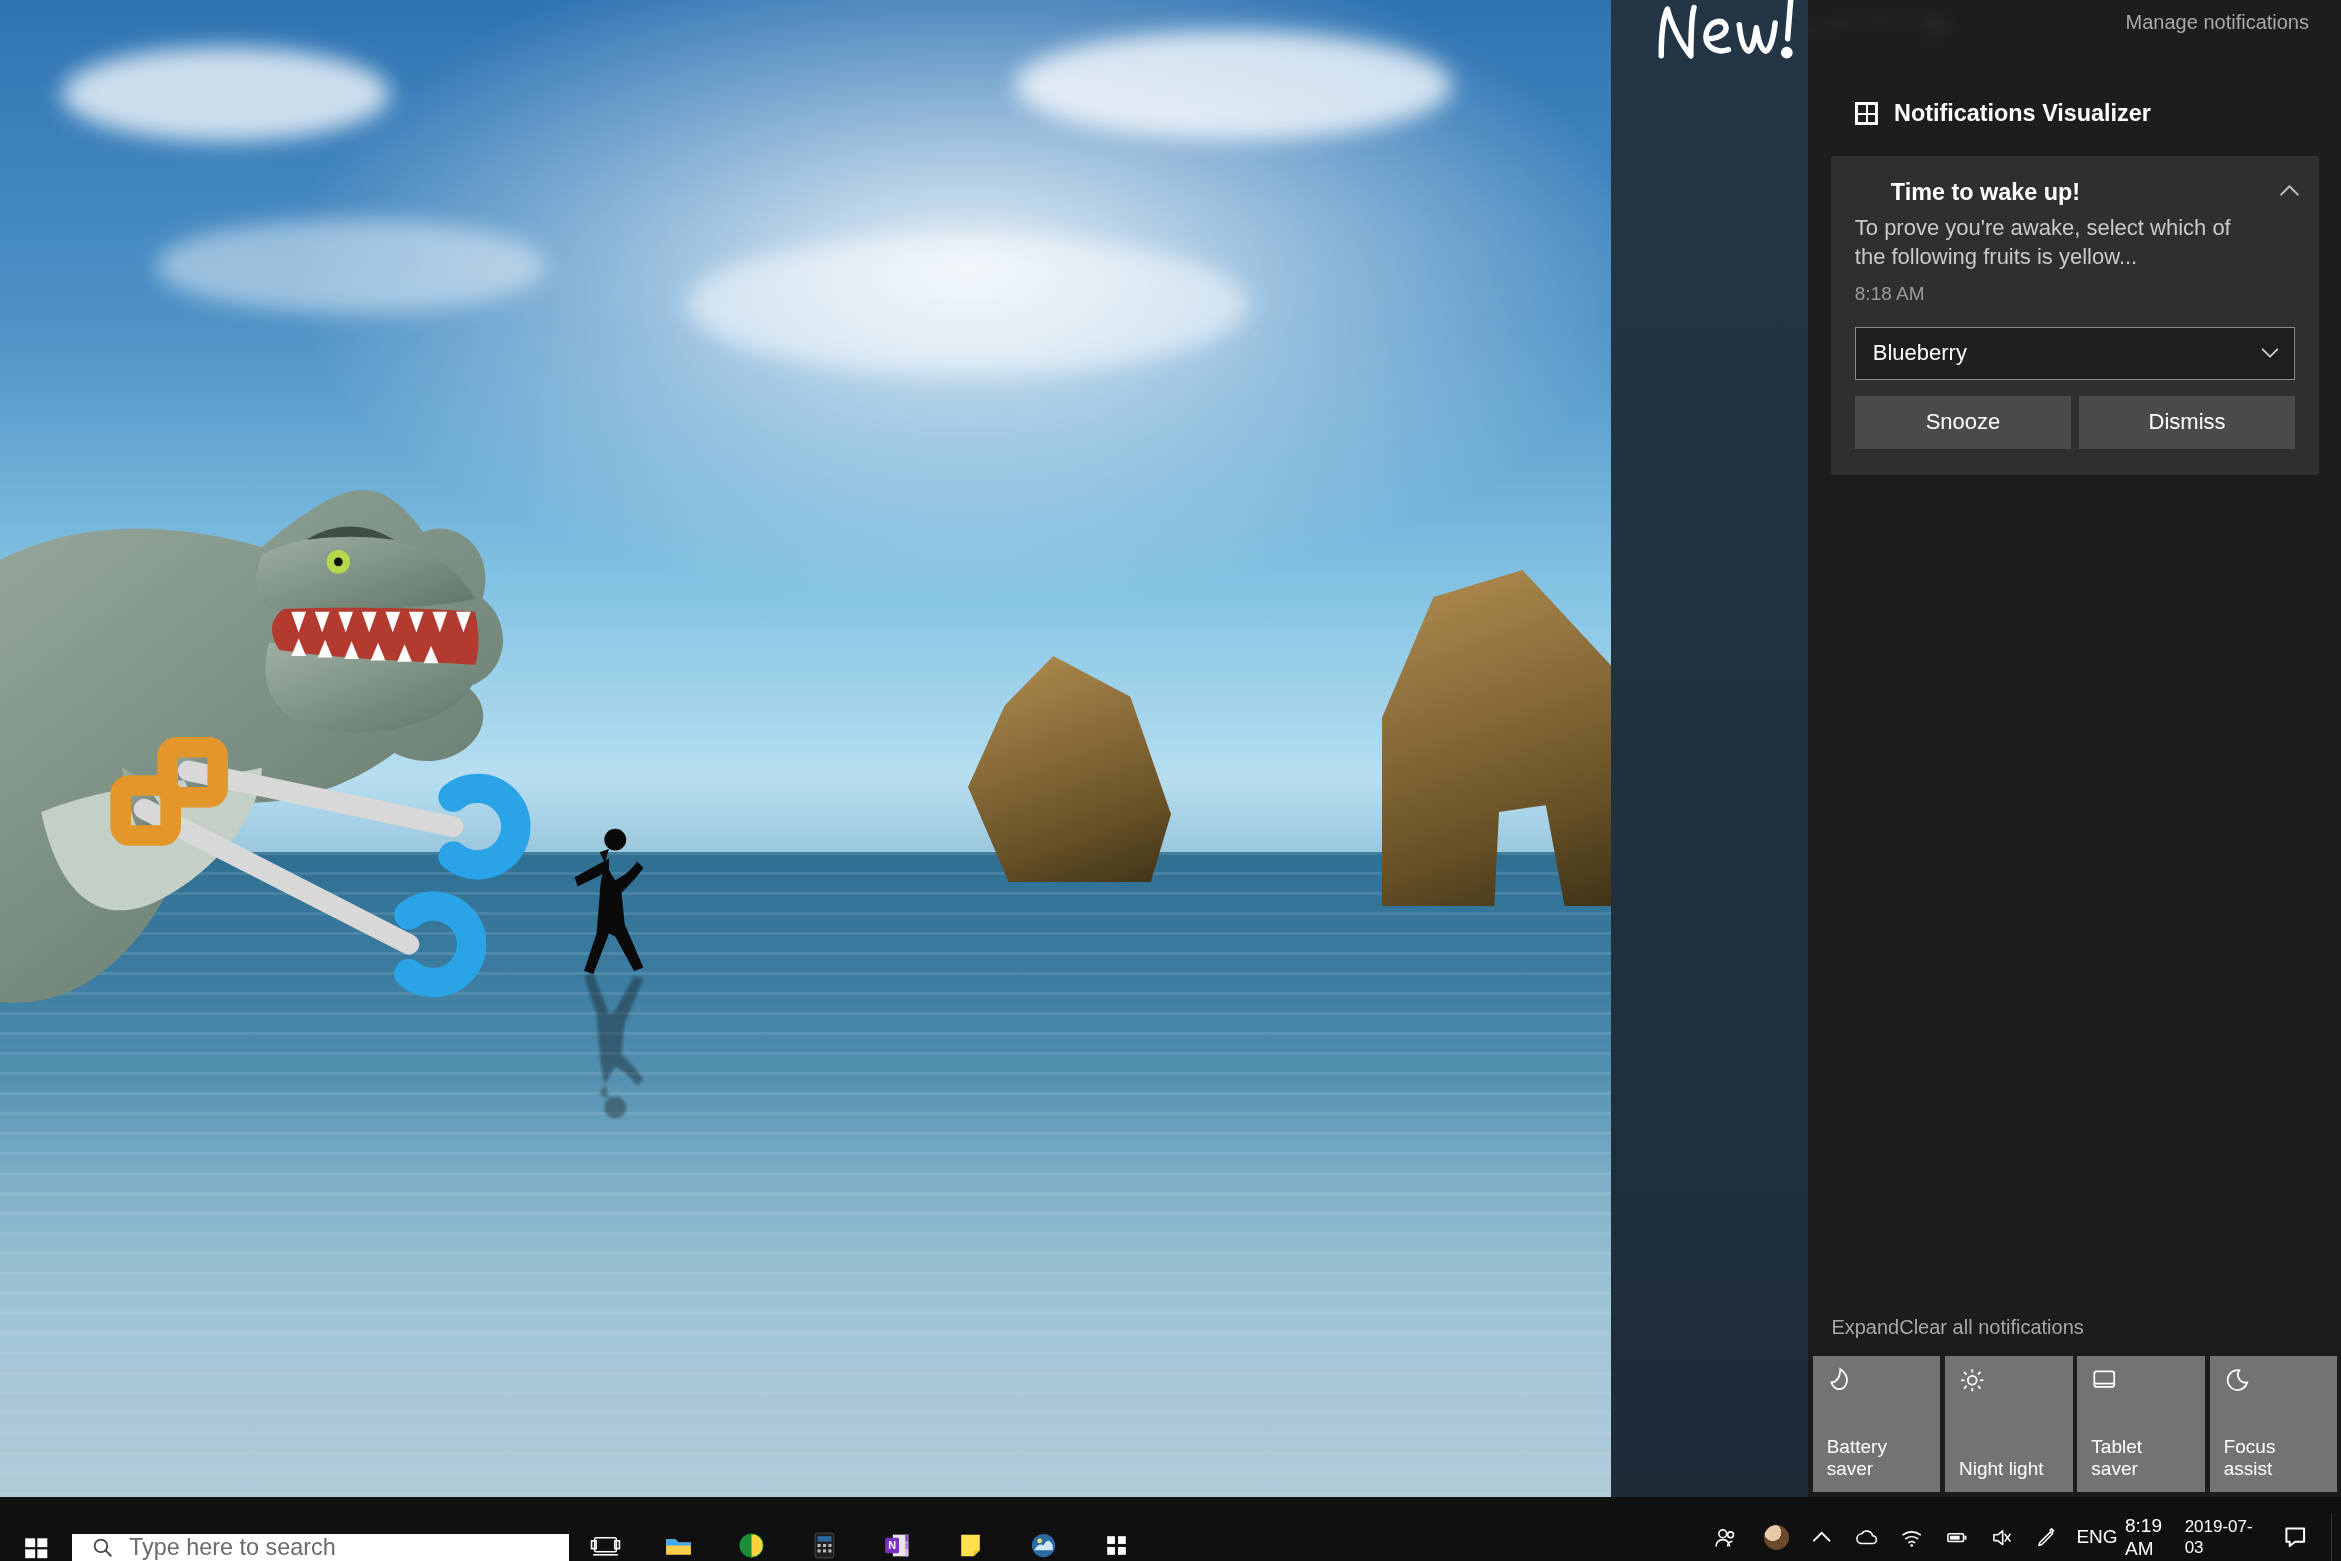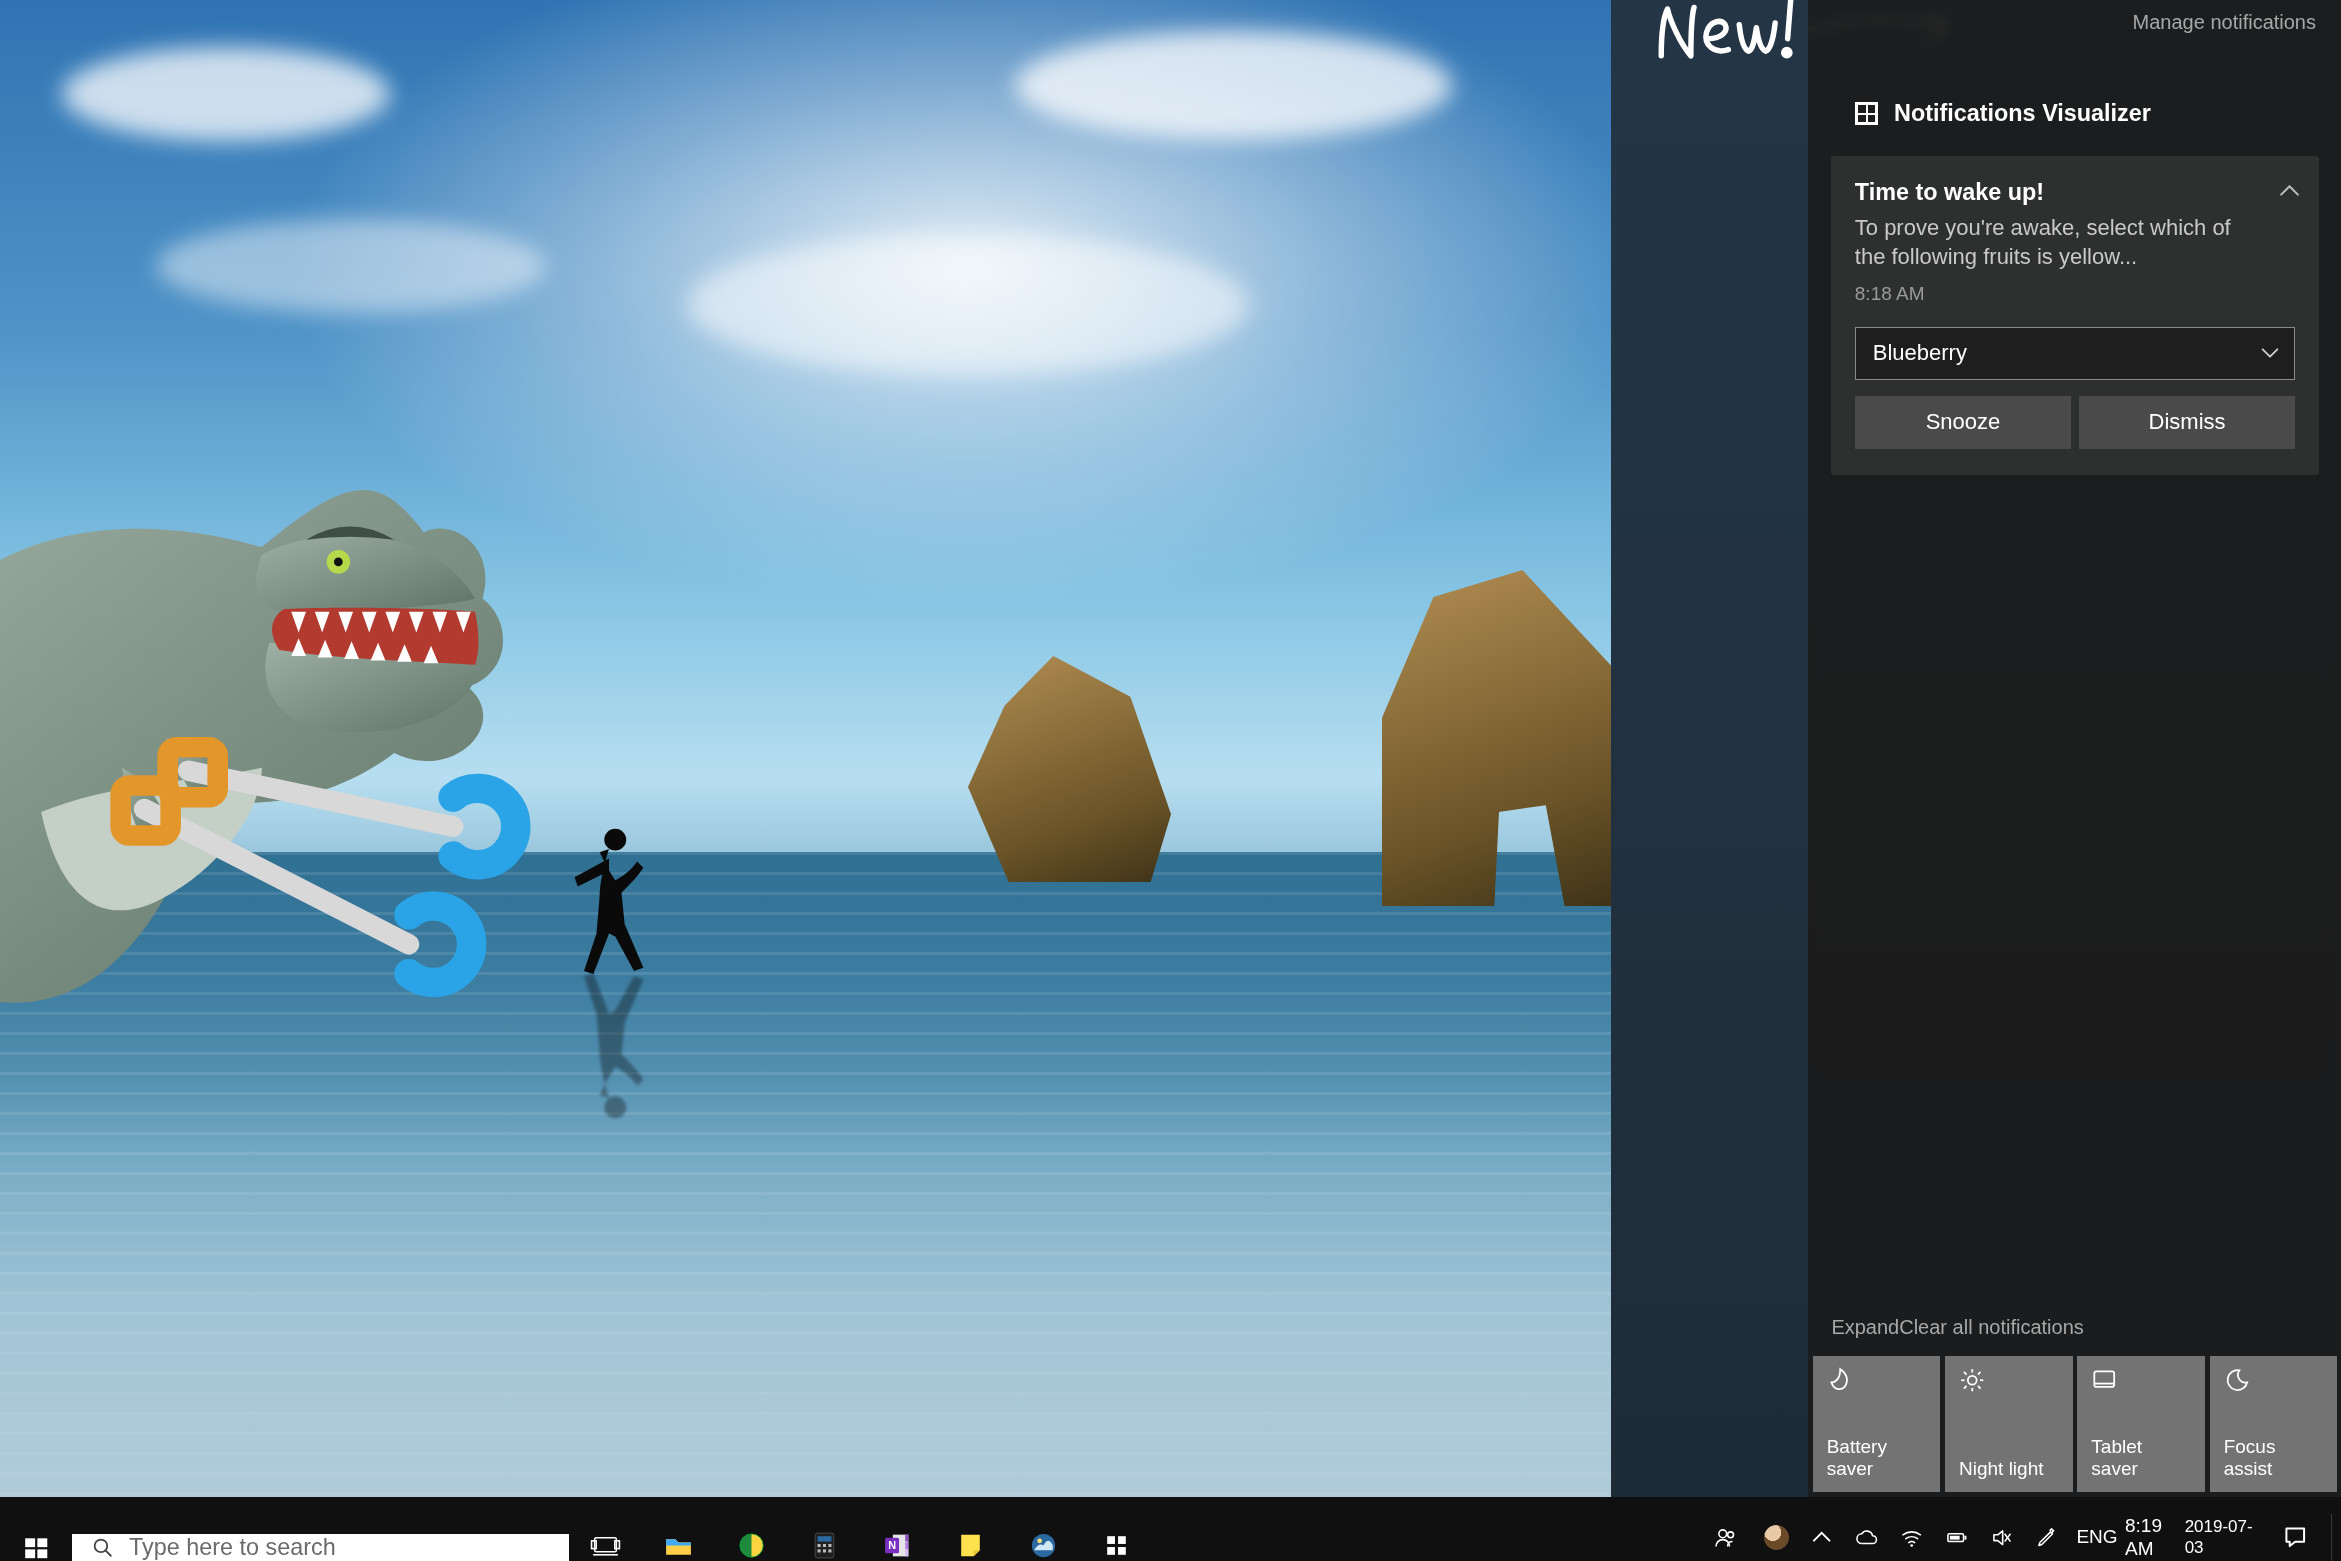--- a/index.html
+++ b/index.html
@@ -40,38 +40,38 @@
   .runner.reflection { top:973px; transform:scaleY(-1); opacity:0.35; filter:blur(1.6px); }
 
   
   .dino { position:absolute; left:-203px; top:297px; width:812px; height:765px; }
   .dino svg { width:100%; height:100%; overflow:visible; }
 
   
   .action-center { position:absolute; right:0; top:0; width:534px; height:1497px;
                    background:rgba(28,28,28,0.94); backdrop-filter:blur(6.2px); }
 
-  .ac-header { position:absolute; top:11px; right:26px; }
+  .ac-header { position:absolute; top:11px; right:33px; }
   .manage-link { color:#a8a8a8; font-size:20px; cursor:pointer; }
 
   .hand-annot { position:absolute; left:1647px; top:-4.7px; width:328px; height:78px; pointer-events:none; }
   .hand-annot svg { width:100%; height:100%; overflow:visible; }
 
   .notif-app { position:absolute; left:47px; top:100px; display:flex; align-items:center; gap:15.6px; }
   .notif-app .glyph { width:23.4px; height:23.4px; background:#fff; position:relative; }
   .notif-app .glyph::before { content:""; position:absolute; inset:4.7px 4.7px 4.7px 4.7px;
     background:linear-gradient(#1e1e1e,#1e1e1e); clip-path:polygon(0 0,100% 0,100% 44%,0 44%,0 56%,44% 56%,44% 100%,56% 100%,56% 56%,100% 56%,100% 44%,0 44%); opacity:0; }
   .notif-app .glyph::after{ content:""; position:absolute; left:3.9px; top:3.9px; width:6.2px; height:15.6px; background:#1e1e1e; box-shadow:9.4px 0 0 #1e1e1e, 0 0px 0 #1e1e1e; display:none;}
   .notif-app .glyph .panes { position:absolute; inset:3.1px; display:grid; grid-template-columns:7.8px 1fr; grid-template-rows:7.8px 1fr; gap:2.3px;}
   .notif-app .glyph .panes span{ background:#1e1e1e; }
   .notif-app-title { font-size:23.4px; font-weight:600; }
 
   .notif-card { position:absolute; left:23.4px; top:156px; right:23.4px; padding:23.4px 23.4px 26.5px 23.4px;
                 background:rgba(60,60,60,0.6); border-radius:3.1px; }
-  .notif-title { font-size:23.4px; font-weight:600; margin-bottom:6.2px; }
+  .notif-title { font-size:23.4px; font-weight:600; margin-bottom:6.2px;margin-left:36px; }
   .notif-body  { font-size:22px; color:#c9c9c9; line-height:1.35; max-width:406px; }
   .notif-time  { font-size:19px; color:#9a9a9a; margin-top:11px; }
   .notif-caret { position:absolute; right:17px; top:23.4px; width:25px; height:25px; cursor:pointer; }
   .notif-caret svg{width:100%;height:100%;}
 
   .notif-select { margin-top:22px; position:relative; }
   .notif-select .box { height:53px; border:1.6px solid #8a8a8a; background:rgba(20,20,20,0.6);
                        display:flex; align-items:center; padding:0 17px; font-size:22px; cursor:pointer; }
   .notif-select .chev { position:absolute; right:14px; top:50%; transform:translateY(-50%); width:22px; height:22px; }
   .notif-select .chev svg{width:100%;height:100%;}

